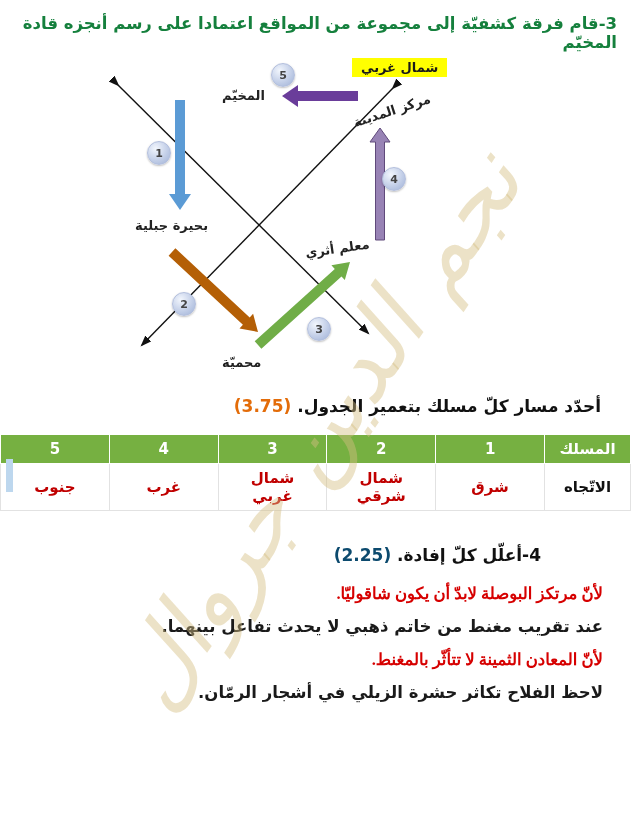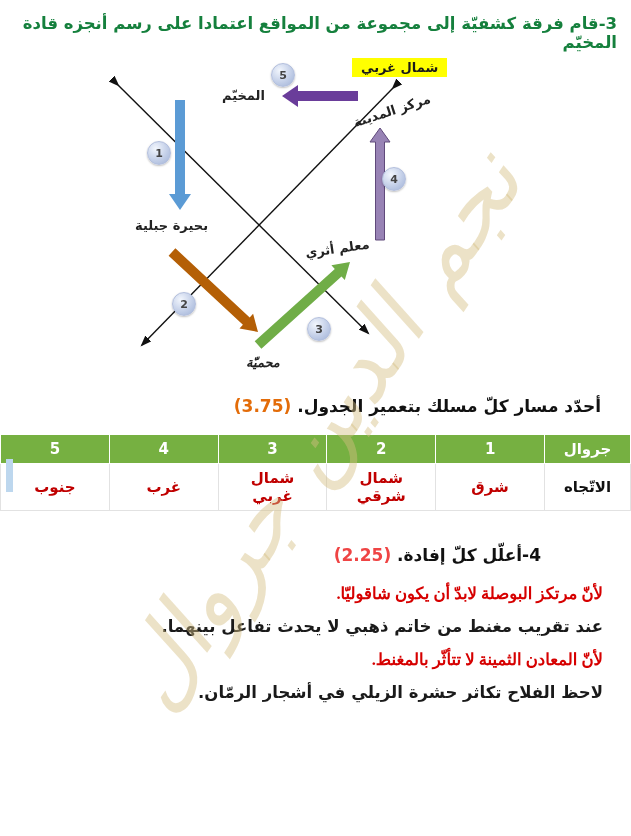--- a/index.html
+++ b/index.html
@@ -49,21 +49,21 @@
   }
   .dir-table td{
     font-size:15px;font-weight:700;padding:5px 10px;border:1px solid #e2e2e2;
     text-align:center;color:#c00000;background:#fff;
   }
   .dir-table td.row-label{color:#111;}
   .col-first{width:86px;}
   .left-bar{position:absolute;left:6px;top:459px;width:7px;height:33px;background:#bdd7ee;z-index:2;}
   
   .q4-heading{position:absolute;top:545px;right:90px;font-size:17px;font-weight:700;color:#111;z-index:2;}
-  .q4-heading .score{color:#ef4444;margin-left:20px;}
+  .q4-heading .score{color:#0c4a6e;margin-left:20px;}
   .q4-body{position:absolute;top:582px;right:28px;left:22px;text-align:right;font-size:16.5px;z-index:2;}
   .q4-body p{margin:0 0 10px;line-height:1.4;}
   .q4-body p.statement{color:#1a1a1a;font-weight:600;}
   .q4-body p.reason{color:#d60000;font-weight:700;font-family:Liberation Serif, serif;}
 </style>
 </head>
 <body>
 
 <div class="page">
 
@@ -86,21 +86,21 @@
       <polygon stroke="#604a7b" stroke-width="1" points="375.5,185 384.5,185 384.5,87 390,87 380,73 370,87 375.5,87" fill="#9883b5"></polygon>
       <polygon points="358,36 358,46 298,46 298,52 282,41 298,30 298,36" fill="#6a3d9a"></polygon>
     </svg>
 
     <div class="north-badge">شمال غربي</div>
 
     <div class="dlabel" style="left:222px;top:33px;">المخيّم</div>
     <div class="dlabel rot-city" style="left:352px;top:48px;">مركز المدينة</div>
     <div class="dlabel" style="left:135px;top:163px;">بحيرة جبلية</div>
     <div class="dlabel rot-landmark" style="left:305px;top:186px;">معلم أثري</div>
-    <div class="dlabel" style="left:246px;top:300px;font-style:italic;">محميّة</div>
+    <div class="dlabel" style="left:222px;top:300px;">محميّة</div>
 
     <div class="badge" style="left:147px;top:86px;">1</div>
     <div class="badge" style="left:172px;top:237px;">2</div>
     <div class="badge" style="left:307px;top:262px;">3</div>
     <div class="badge" style="left:382px;top:112px;">4</div>
     <div class="badge" style="left:271px;top:8px;">5</div>
   </div>
 
   <div class="table-intro">
     <span>أحدّد مسار كلّ مسلك بتعمير الجدول.</span>
@@ -111,21 +111,21 @@
     <colgroup>
       <col class="col-first">
         <col>
         <col>
         <col>
         <col>
         <col>
     </colgroup>
     <thead>
       <tr>
-        <th>جروال</th>
+        <th>المسلك</th>
         <th>1</th>
         <th>2</th>
         <th>3</th>
         <th>4</th>
         <th>5</th>
       </tr>
     </thead>
     <tbody>
       <tr>
         <td class="row-label">الاتّجاه</td>

